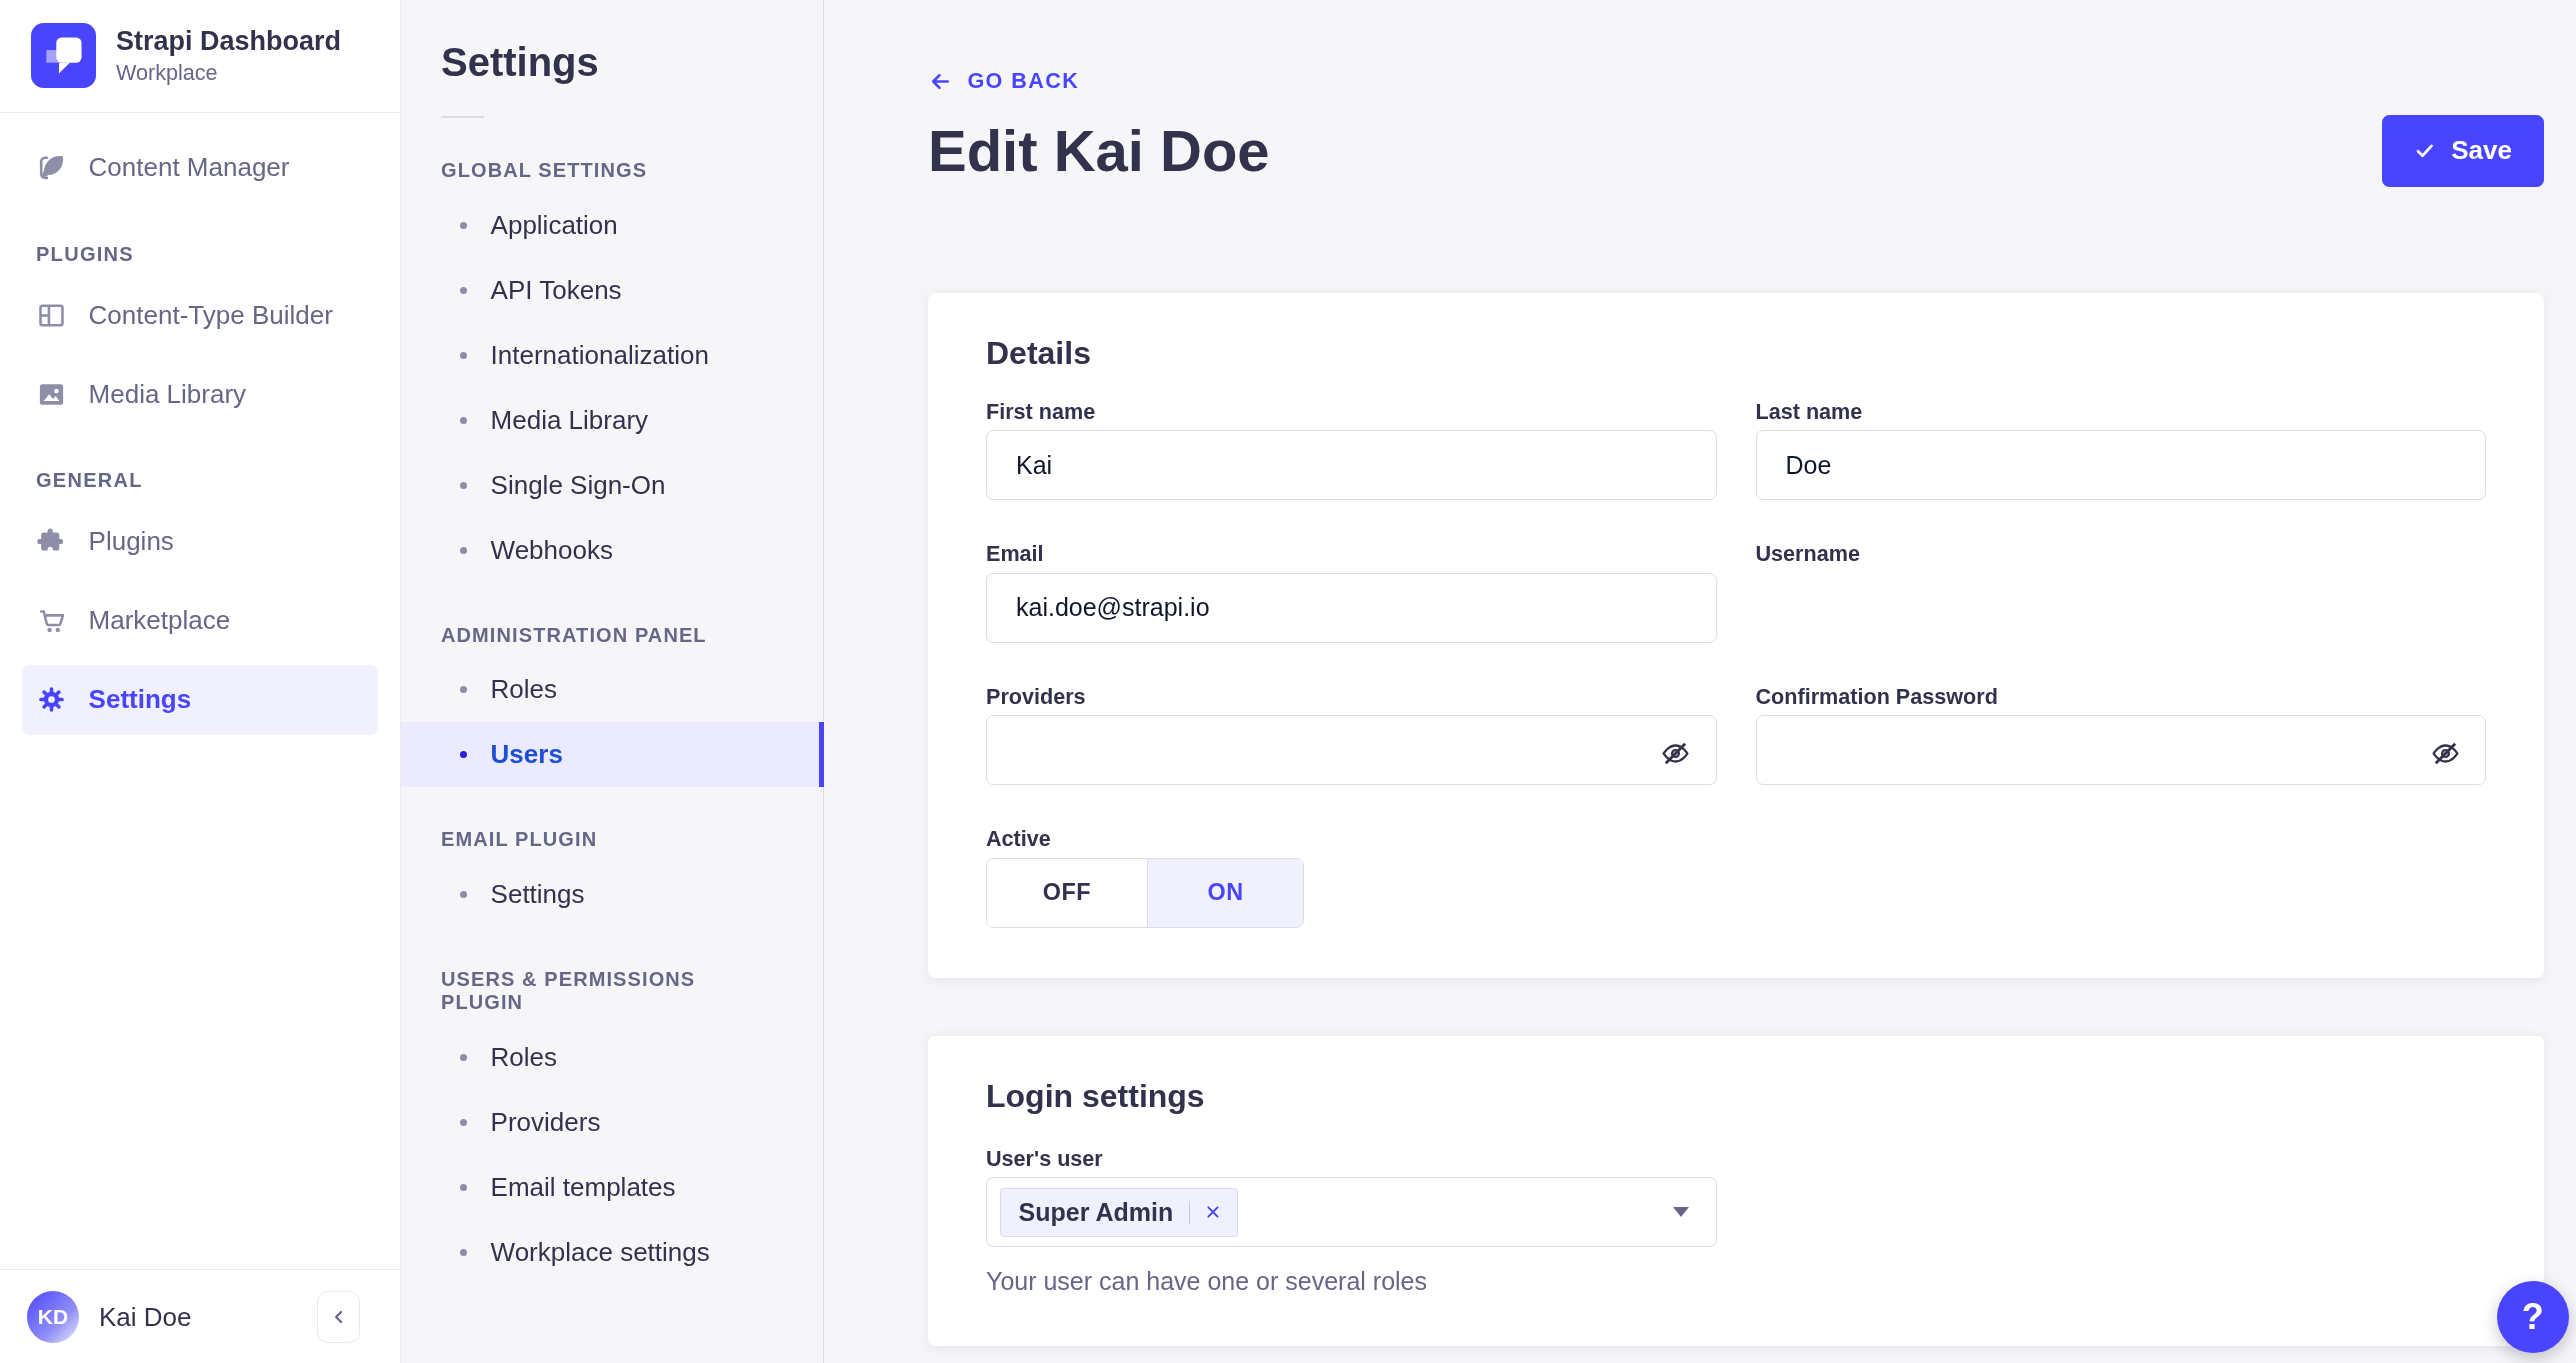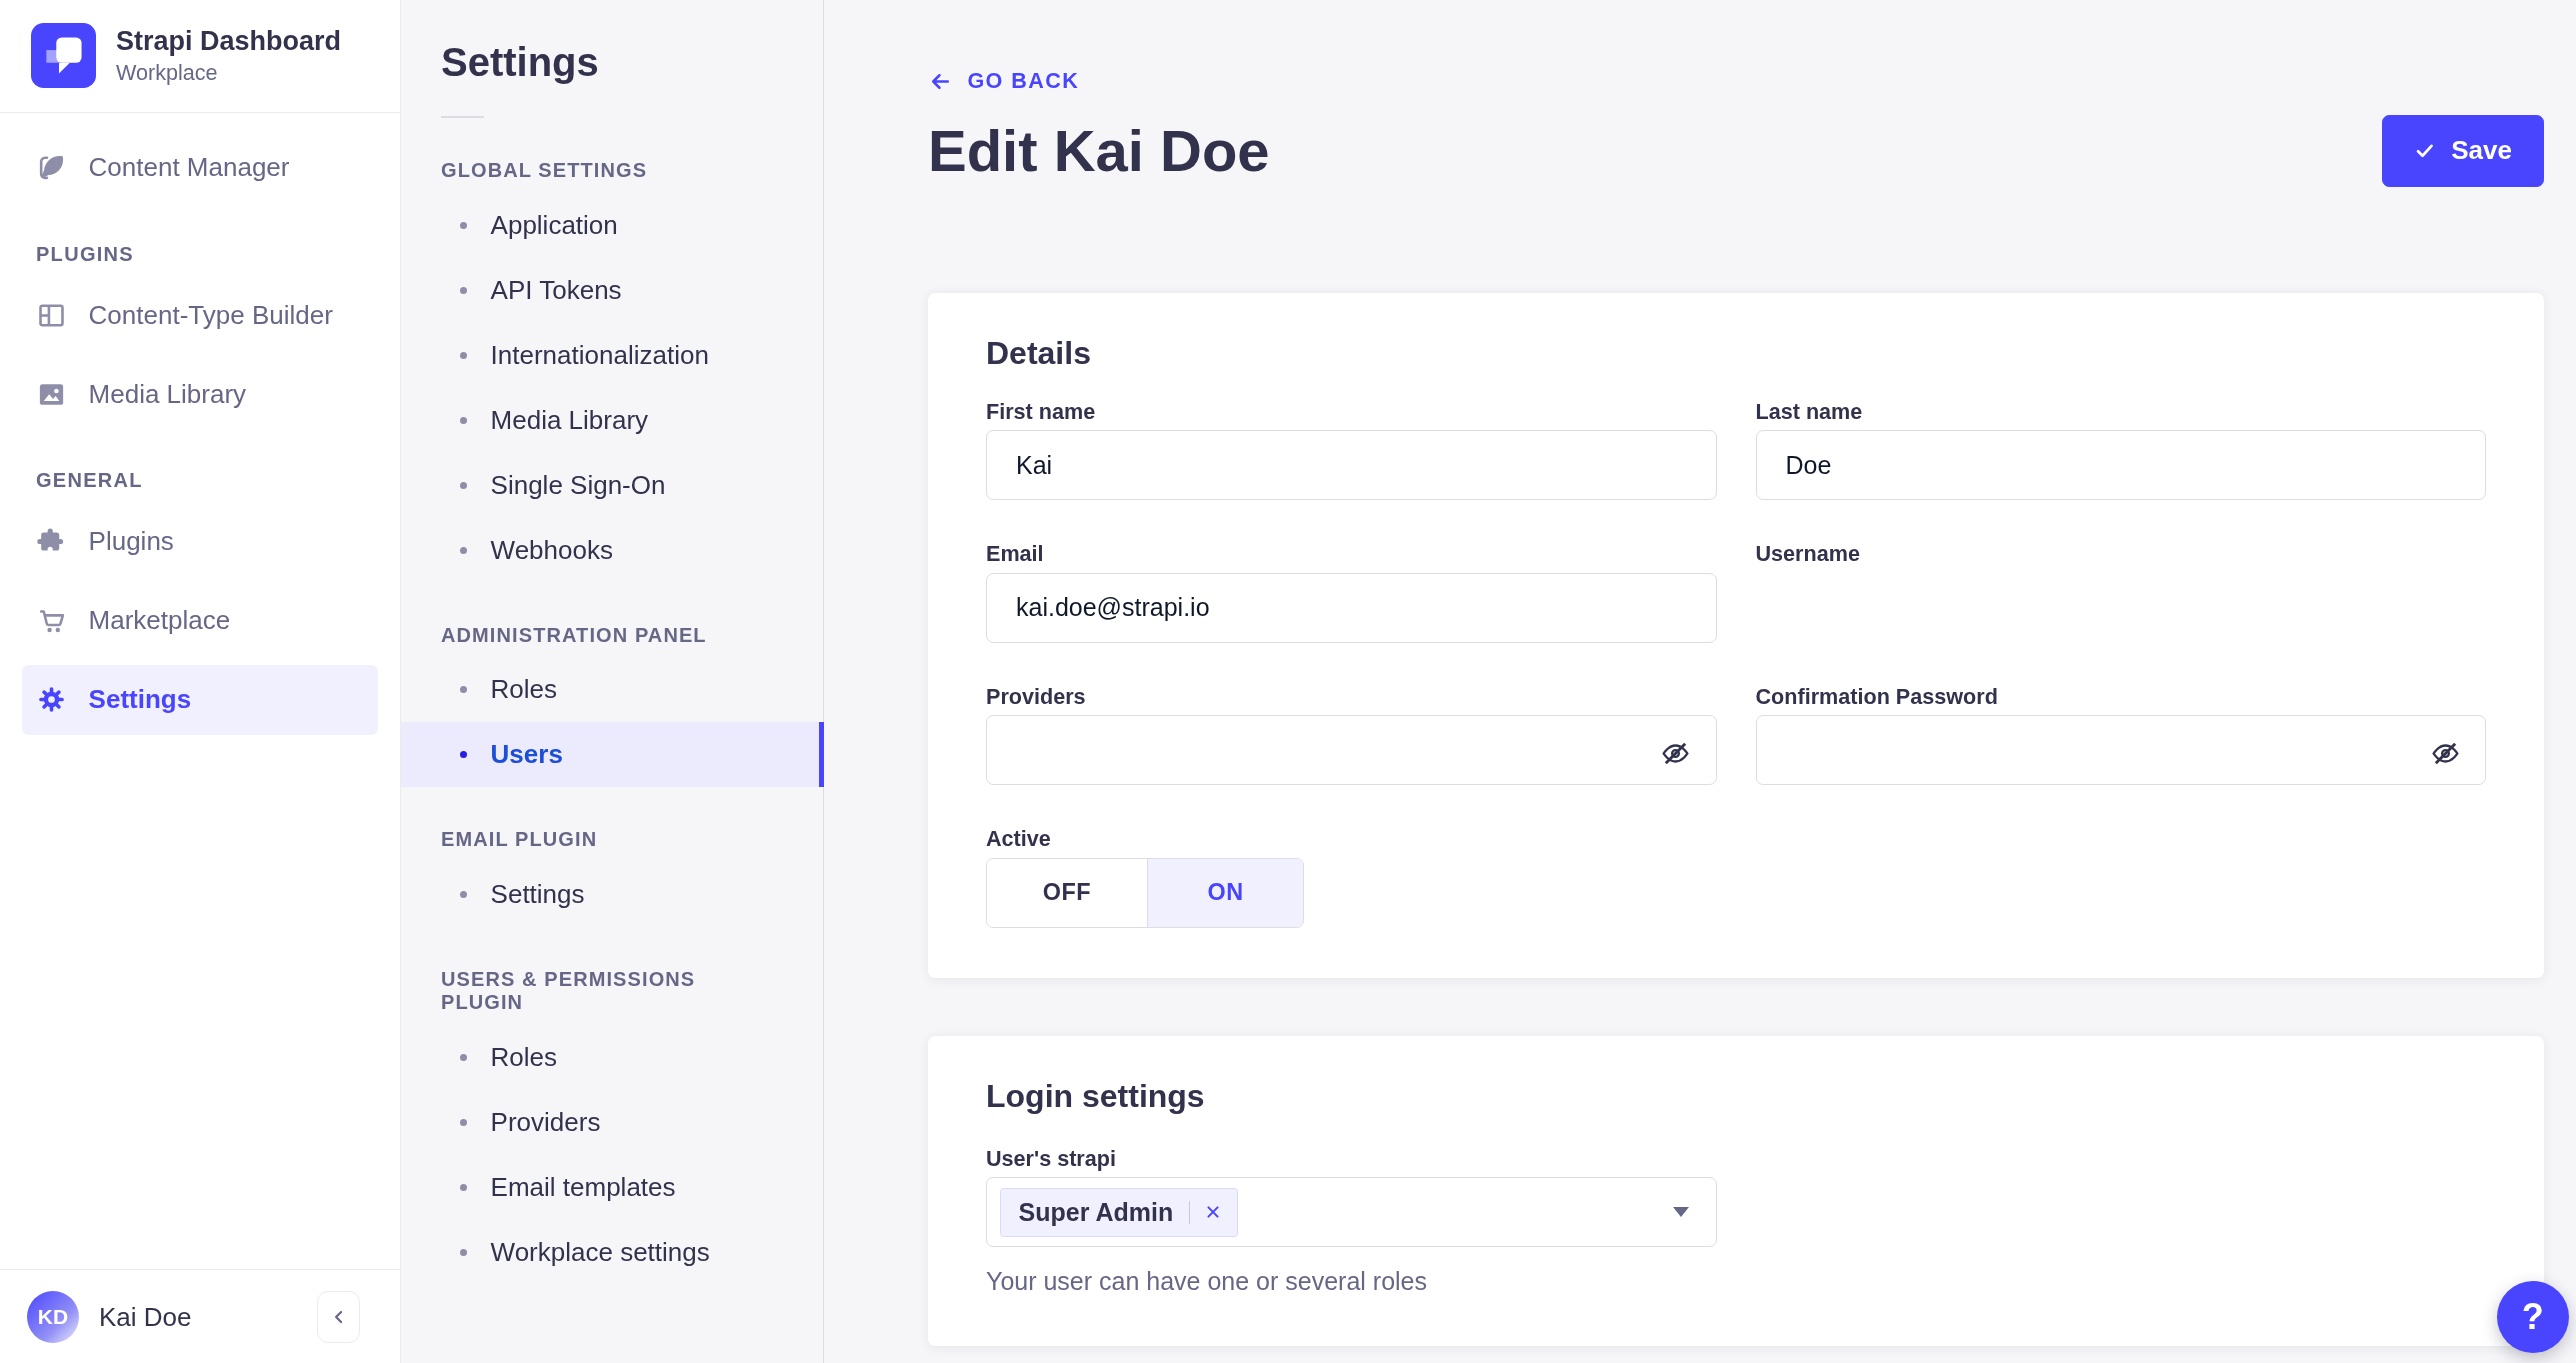--- a/index.html
+++ b/index.html
@@ -320,21 +320,21 @@
           <div class="toggle-opt toggle-on">ON</div>
         </div>
       </div>
     </div>
   </section>
 
   
   <section class="card card-login">
     <h3 class="card-title">Login settings</h3>
     <div class="roles-field">
-      <label class="field-label">User's strapi</label>
+      <label class="field-label">User's user</label>
       <div class="select-box">
         <span class="role-tag">
           <span class="tag-text">Super Admin</span>
           <span class="tag-sep"></span>
           <button class="tag-x">
             <span style="display:flex;width:20px;height:20px;">
               <svg viewBox="0 0 24 24" stroke="currentColor" stroke-width="2.4" stroke-linecap="round">
                   <path d="M6.5 6.5l11 11M17.5 6.5l-11 11"></path>
                 </svg>
             </span>

